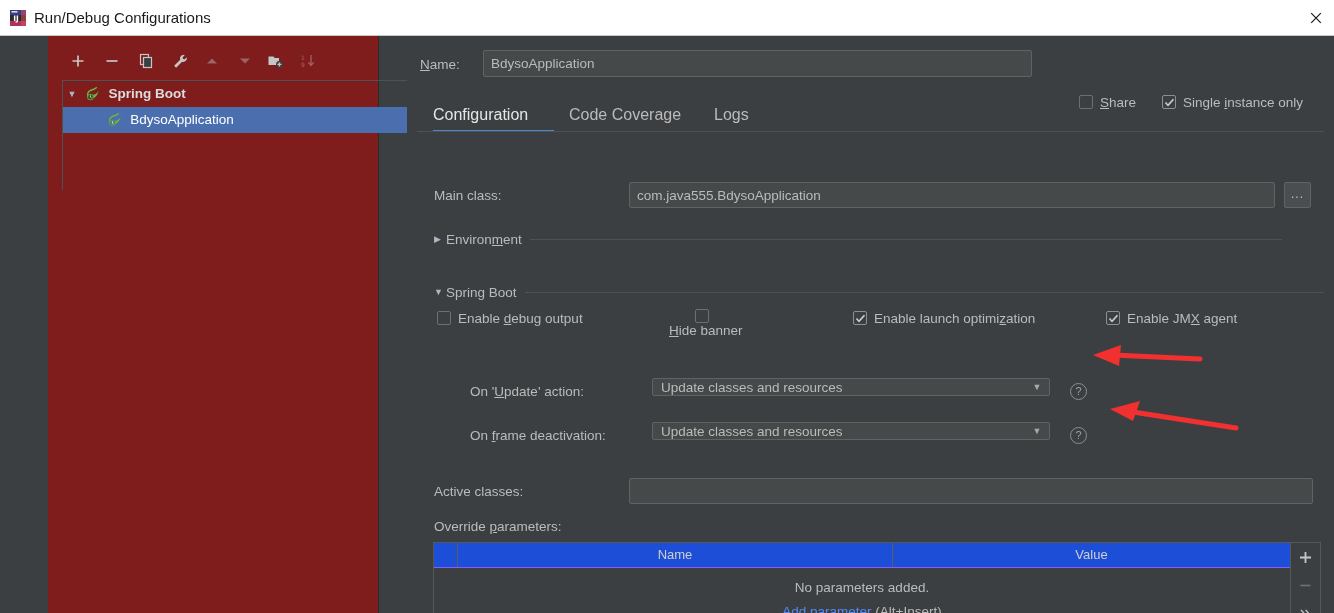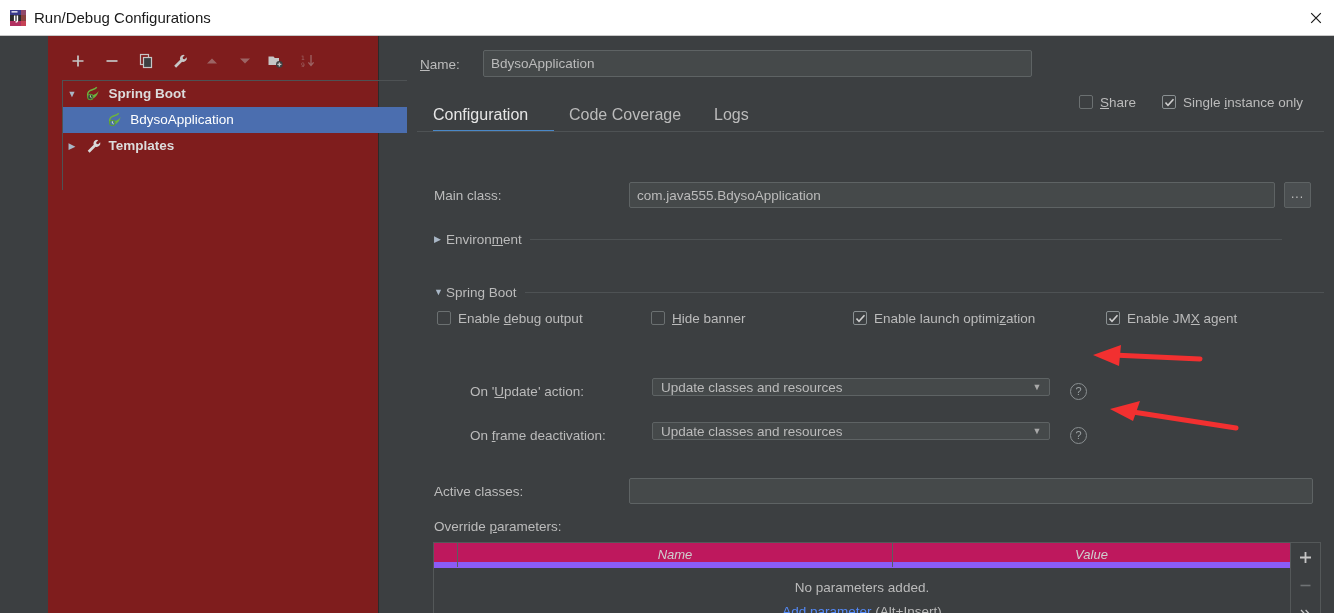--- a/index.html
+++ b/index.html
@@ -163,21 +163,21 @@
 
   .sb-section { left:27px; top:247px; width:890px; }
   .sb-section .rule { width:810px; }
 
   .rap-section { left:37px; top:310px; width:880px; }
   .rap-section .stxt { color:#a8a8a8; font-size:13px; }
   .rap-section .rule { width:443px; }
 
   
   .sbchk1 { left:30px; top:273px; }
-  .sbchk2 { left:244px; top:273px; }
+  .sbchk2 { left:262px; top:273px;flex-direction:column; }
   .sbchk3 { left:446px; top:273px; }
   .sbchk4 { left:699px; top:273px; }
 
   
   .upd-label { position:absolute; left:63px; top:348px; font-size:13.5px; }
   .frm-label { position:absolute; left:63px; top:392px; font-size:13.5px; }
 
   .combo {
     position:absolute; height:18px; background:#45494a;
     border:1px solid #5e6364; border-radius:2px;
@@ -212,21 +212,21 @@
 
   .op-label { position:absolute; left:27px; top:483px; font-size:13.5px; }
 
   
   .params-wrap {
     position:absolute; left:26px; top:506px; width:858px; height:88px;
     border:1px solid #545859; background:#3c3f41;
   }
   .params-head {
     position:absolute; left:0; top:0; width:856px; height:25px;
-    background:#be185d; border-bottom:6px solid #8b5cf6;font-style:italic;
+    background:#1d4ed8; border-bottom:1px solid #8b5cf6;
   }
   .ph-gutter {
     position:absolute; left:0; top:0; width:24px; height:24px;
     border-right:1px solid #5a5e60;
   }
   .ph-name {
     position:absolute; left:24px; top:0; width:435px; height:24px;
     line-height:24px; text-align:center; font-size:13px; color:#cfcfcf;
     border-right:1px solid #5a5e60;
   }
@@ -353,29 +353,20 @@
           <path d="M3 11.5c4.5 2.2 9 .2 10.6-6.6-2.4 3.6-6 4.2-8.4 4.6-1.4.3-2 1.2-2.2 2z" fill="#6db33f"></path>
           <path d="M11.8 1.2C10 3.2 7 3.6 5 4.7 3 5.8 2 8 3 11.5" fill="none" stroke="#6db33f" stroke-width="1.4"></path>
           <circle cx="5.4" cy="11" r="3.2" fill="#5b9e31"></circle>
           <circle cx="5.4" cy="11" r="2.3" fill="#4b6eaf"></circle>
           <path d="M5.4 9.3v1.8l1.3.8" stroke="#d6f0b8" stroke-width="1" fill="none"></path>
         </svg>
       </span>
       <span class="tree-label">BdysoApplication</span>
     </div>
 
-    <div class="tree-row">
-      <span class="twisty">▶</span>
-      <span class="tree-icon">
-        <svg width="17" height="16" viewBox="0 0 17 16">
-          <path d="M12 1.8a3.6 3.6 0 0 0-3.3 5l-6 6 1.9 1.9 6-6a3.6 3.6 0 0 0 4.6-4.5l-2 2-1.7-.3-.3-1.7 2-2a3.6 3.6 0 0 0-1.2-.4z" fill="#d8d8d8"></path>
-        </svg>
-      </span>
-      <span class="tree-label">Templates</span>
-    </div>
 
   </div>
 </div>
 
 <div class="splitter-grip">
   <i></i>
     <i></i>
     <i></i>
     <i></i>
     <i></i>

